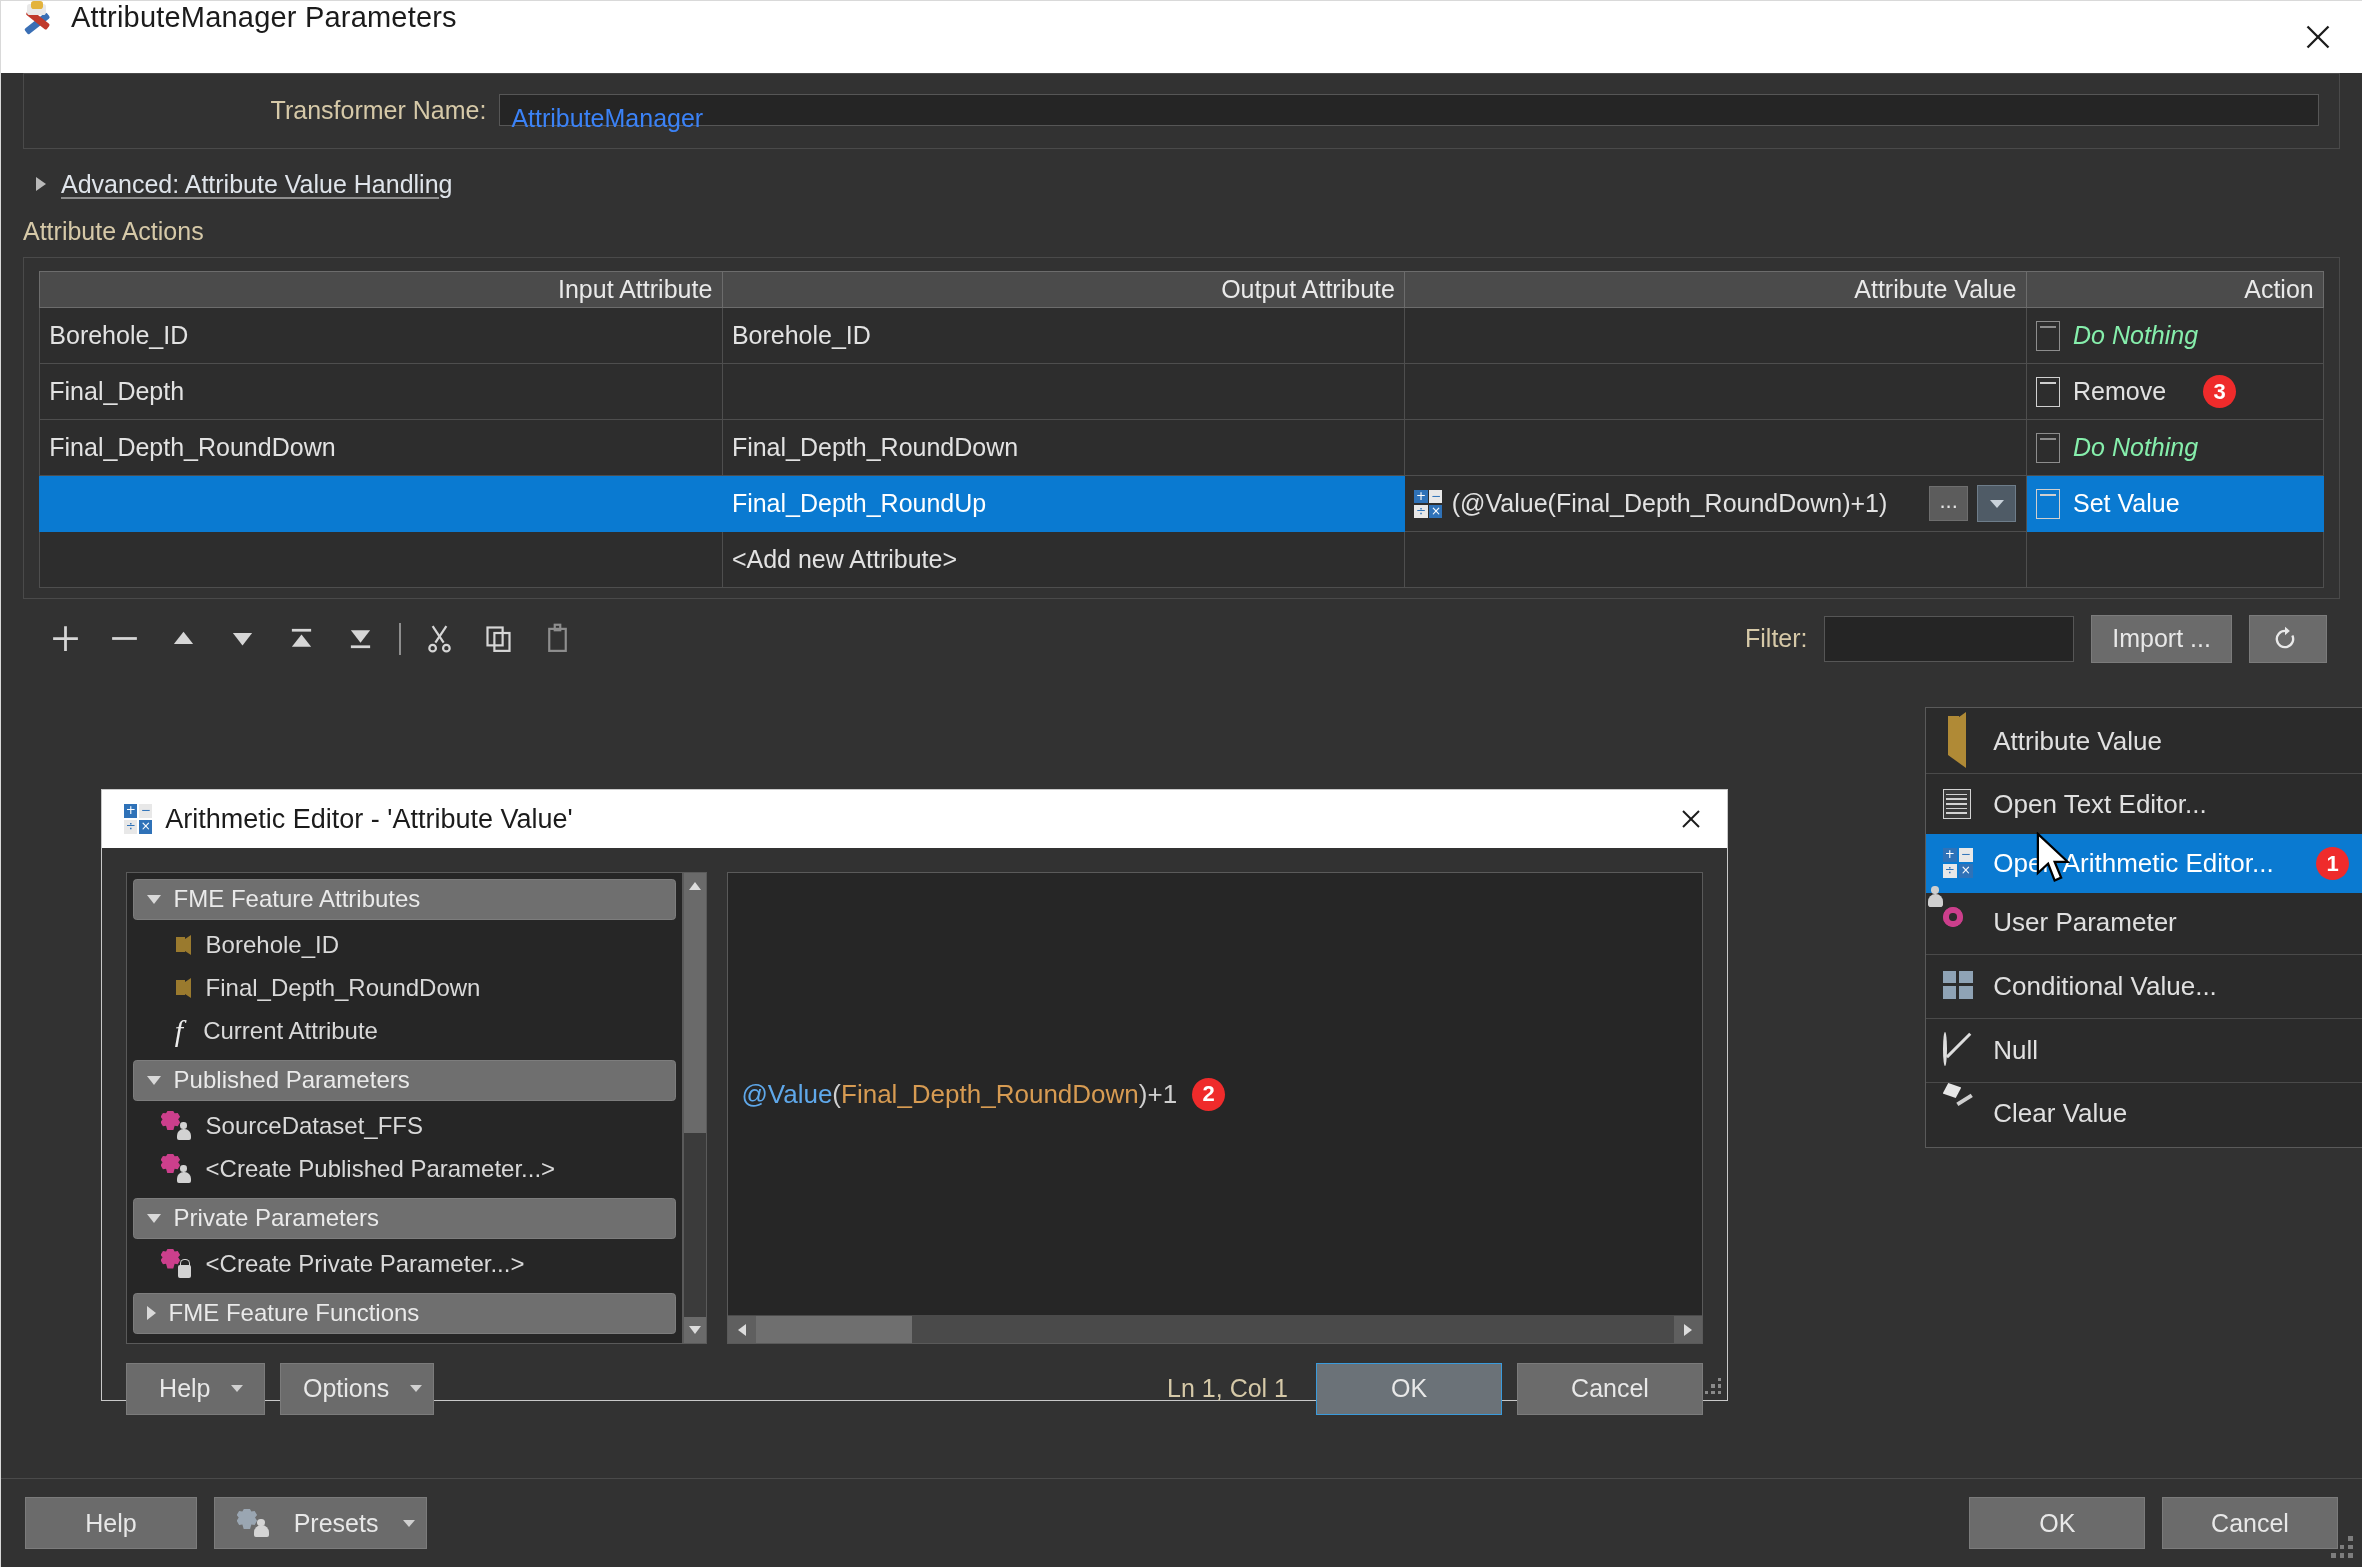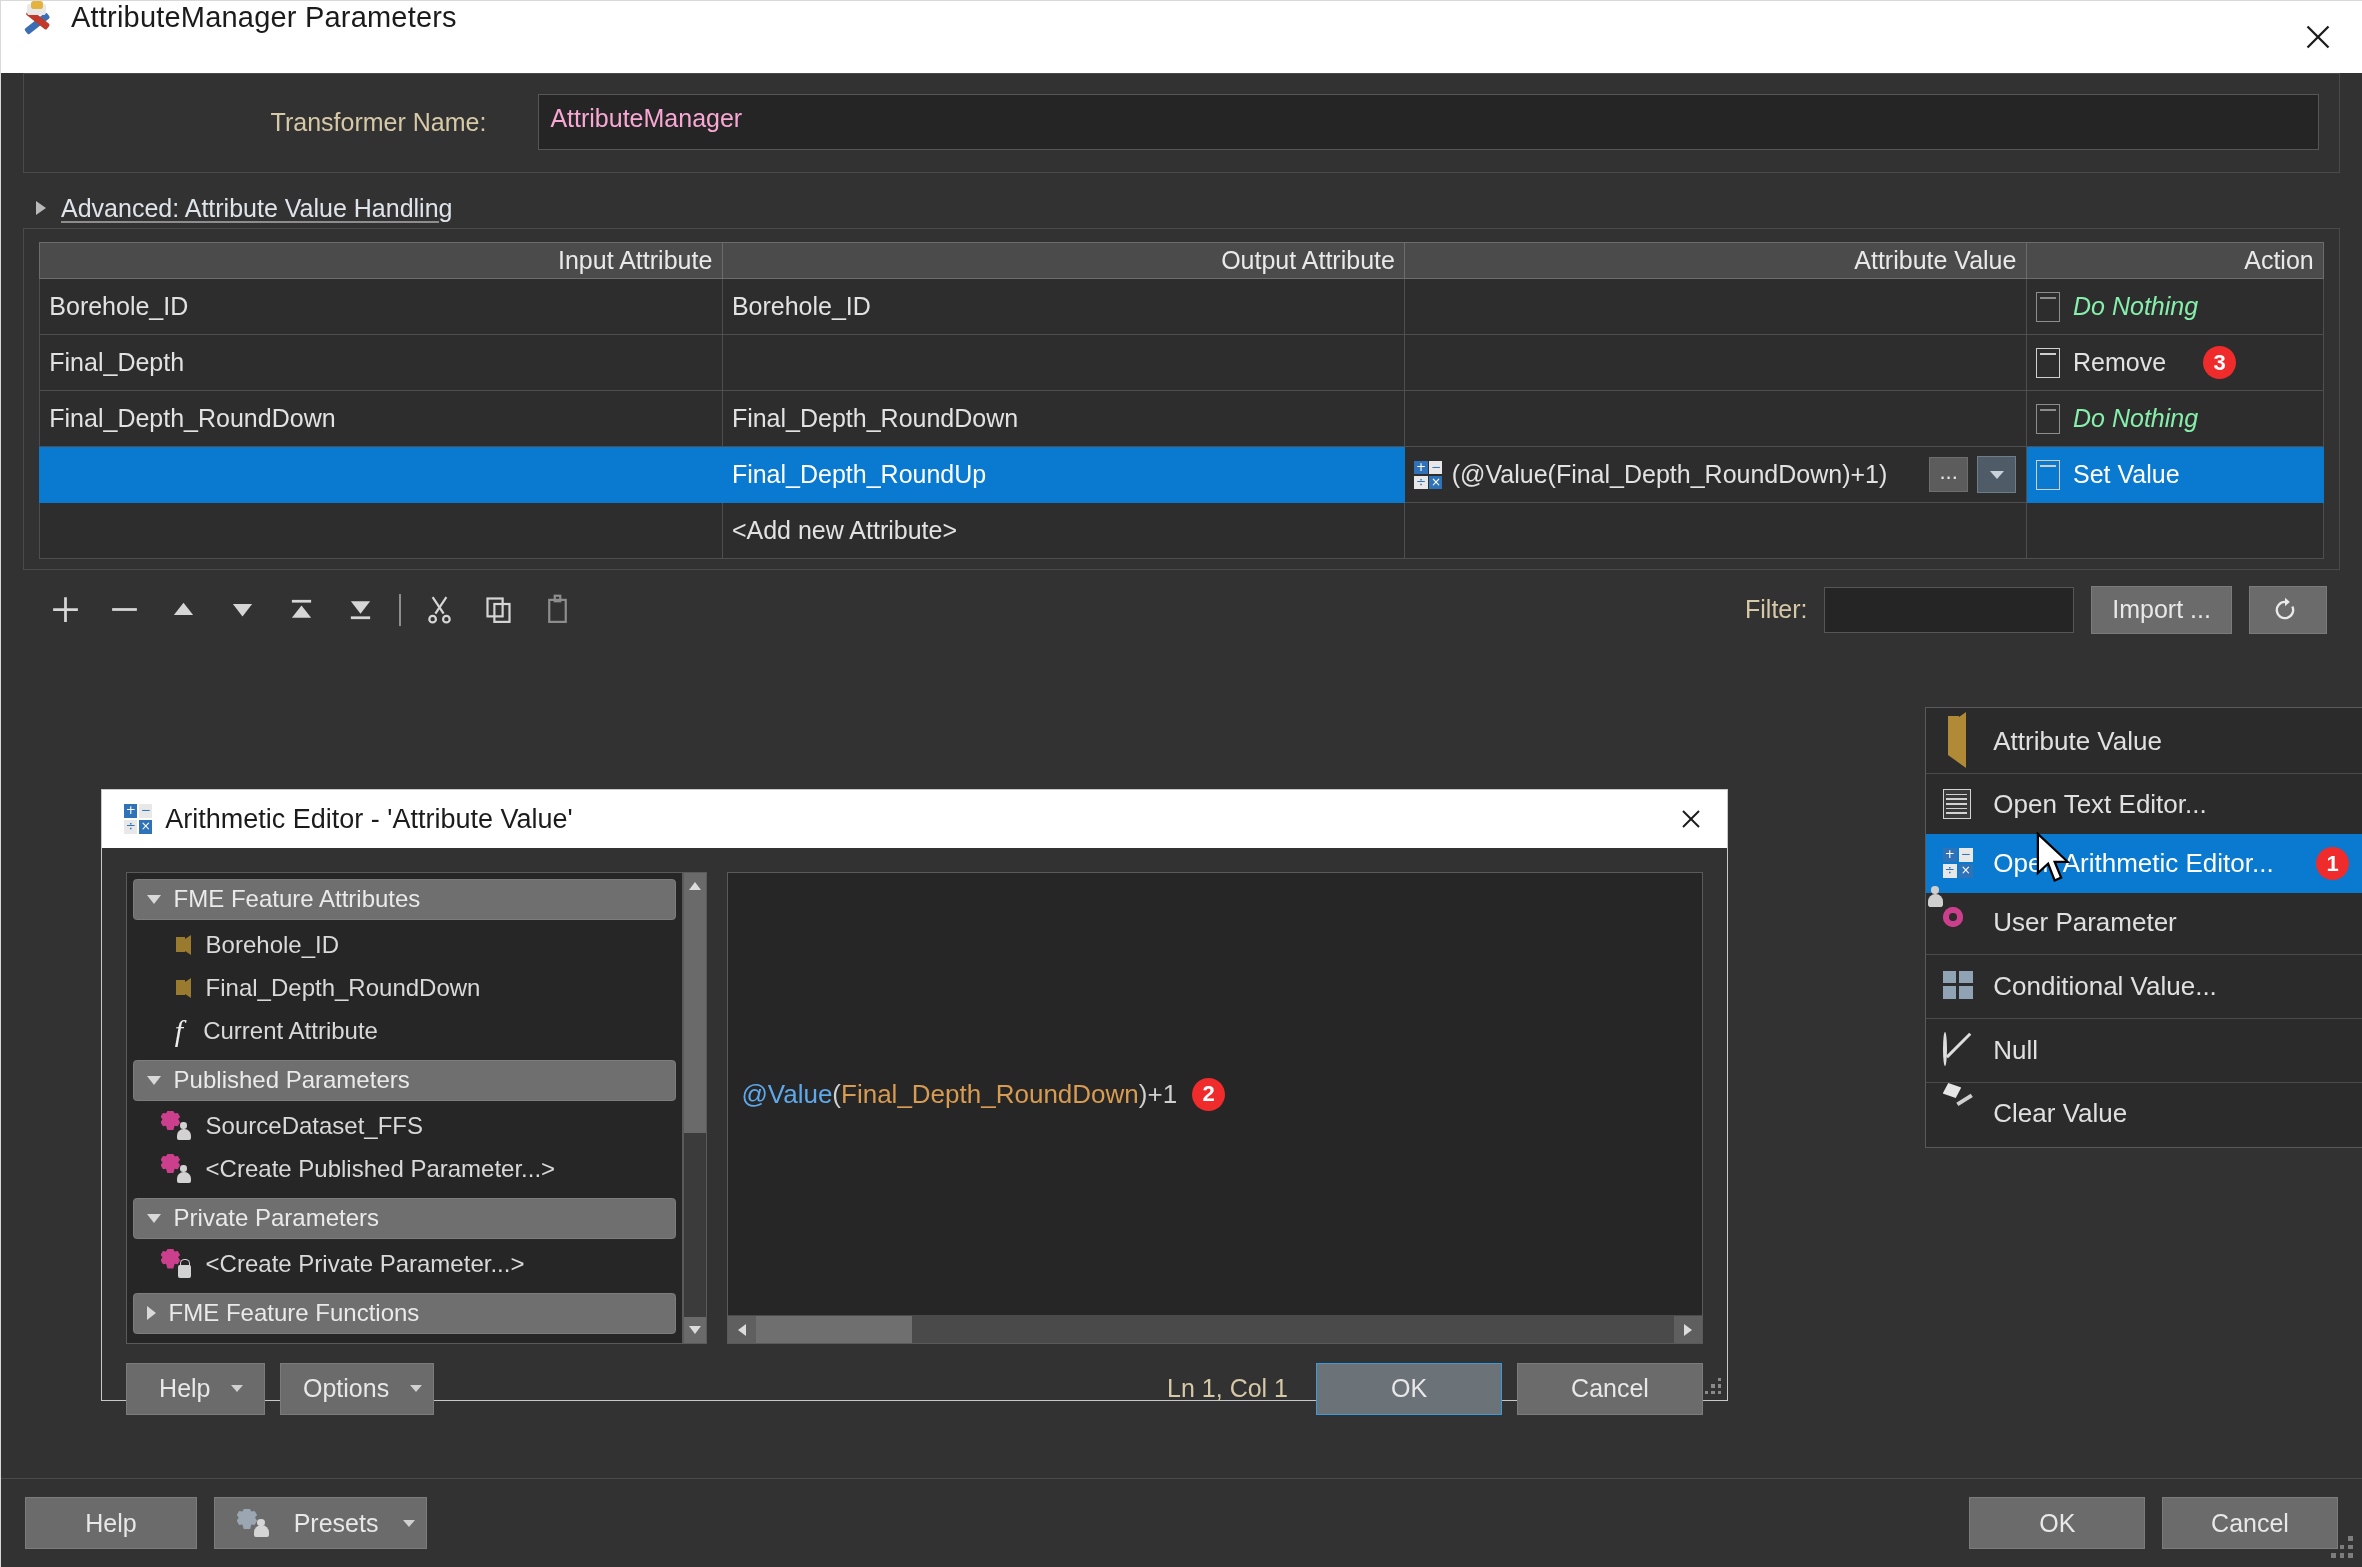--- a/index.html
+++ b/index.html
@@ -50,23 +50,23 @@
     border: 0.9px solid #4a4a4a;
     background: #323232;
     padding: 20.4px 0 22px 0;
   }
   .field-row { display: flex; align-items: center; padding: 0 20.4px; }
   .field-label {
     color: #d6c9a8; font-size: 25px;
     text-align: right; width: 455px; padding-right: 13px;
   }
   .text-input {
-    flex: 1 1 auto; height: 56px; background: #252525;
-    border: 0.9px solid #565656; color: #f9a8d4;
-    font-size: 25px; padding: 0 11px; line-height: 46px; margin-left: 39px;
+    flex: 1 1 auto; height: 32px; background: #252525;
+    border: 0.9px solid #565656; color: #3b82f6;
+    font-size: 25px; padding: 0 11px; line-height: 46px;
   }
 
   .advanced-row {
     display: flex; align-items: center;
     padding: 20.4px 0 5.6px 13px;
   }
   .tri-right {
     width: 0; height: 0; border-left: 10.2px solid #b9b9b9;
     border-top: 7.4px solid transparent; border-bottom: 7.4px solid transparent;
     margin-right: 15px;
@@ -453,20 +453,21 @@
         <div class="field-label">Transformer Name:</div>
         <div class="text-input">AttributeManager</div>
       </div>
     </div>
 
     <div class="advanced-row">
       <span class="tri-right"></span>
       <span class="advanced-label">Advanced: Attribute Value Handling</span>
     </div>
 
+    <div class="section-label" style="padding-top:13px">Attribute Actions</div>
 
     <div class="table-wrap">
       <table class="grid">
         <colgroup>
           <col style="width:682px">
             <col style="width:682px">
             <col style="width:621px">
             <col style="width:297px">
         </colgroup>
         <thead>

